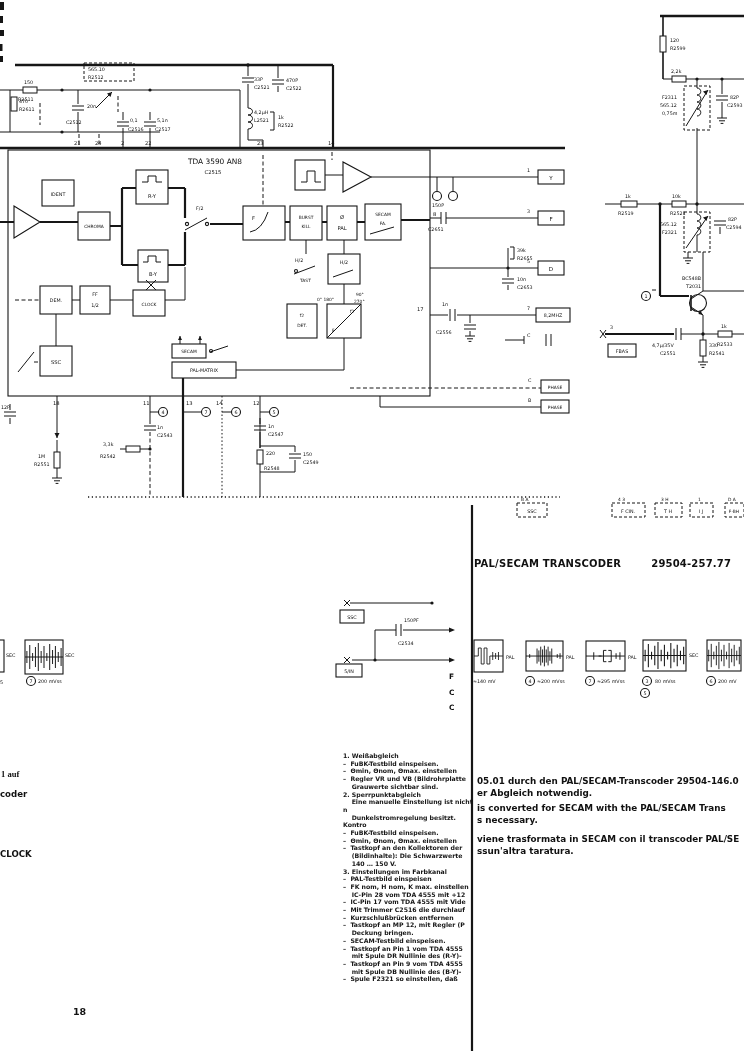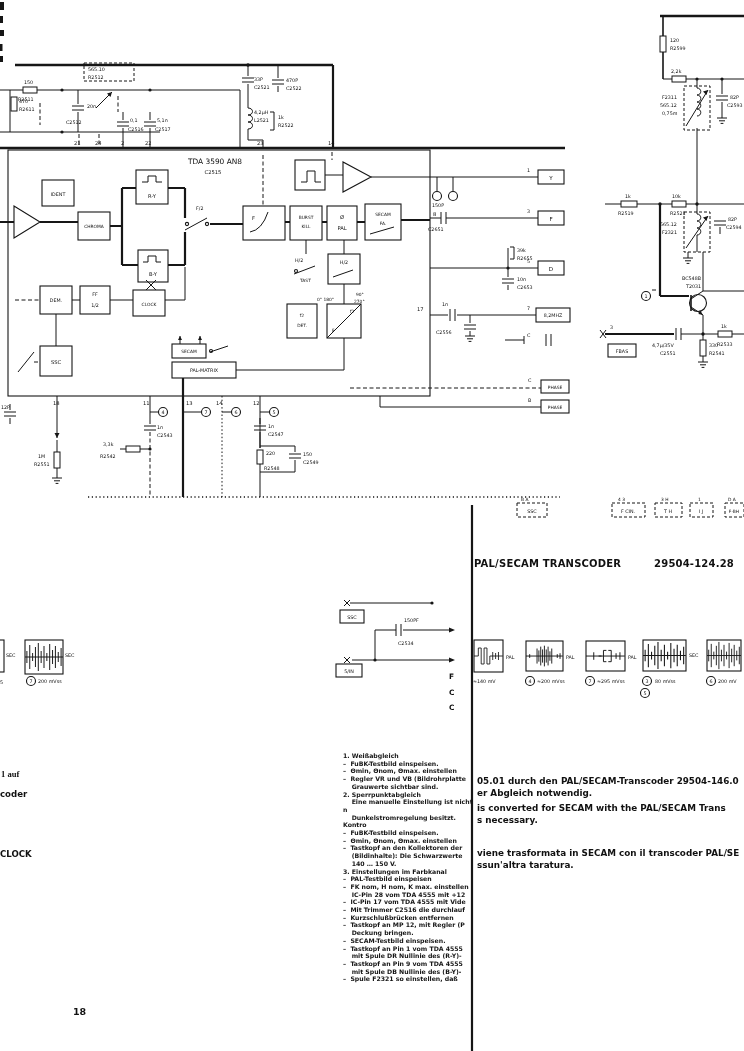--- a/index.html
+++ b/index.html
@@ -15,23 +15,23 @@
   .nd{fill:#161616;stroke:none;}
   .tx{font-family:"DejaVu Sans",sans-serif;fill:#101010;}
   .s4{font-size:4.4px;} .s45{font-size:4.8px;} .s5{font-size:5.2px;}
   .s55{font-size:5.6px;} .s7{font-size:7.4px;}
   .b{font-weight:bold;} .mid{text-anchor:middle;}
   .abs{position:absolute;}
   .steps{left:343px;top:752px;width:132px;font-size:6.2px;line-height:7.7px;
          white-space:pre-wrap;font-weight:bold;color:#151515;}
   .rtxt{left:477px;top:776px;width:266px;font-size:8.8px;line-height:11.5px;font-weight:bold;}
   .rtxt div{white-space:pre-wrap;}
-  .rtxt .p2{margin-top:4px;} .rtxt .p3{margin-top:22px;}
+  .rtxt .p2{margin-top:4px;} .rtxt .p3{margin-top:8px;}
   .frag{font-size:8.6px;font-weight:bold;}
-  .title{left:474px;top:558px;width:260px;display:flex;gap:14px;font-size:10px;font-weight:bold;letter-spacing:.2px;justify-content:space-between;}
+  .title{left:474px;top:558px;width:260px;display:flex;gap:30px;font-size:10px;font-weight:bold;letter-spacing:.2px;}
   .pageno{left:73px;top:1006px;font-size:9.5px;font-weight:bold;}
 </style>
 </head>
 <body>
 
 <div class="page">
 
 <svg width="744" height="1051" viewBox="0 0 744 1051">
 <defs>
   <g id="gnd">
@@ -436,21 +436,21 @@
   <rect class="bx" x="707" y="640" width="34" height="31"></rect>
   <use href="#wfD" transform="translate(707,640) scale(0.85,0.97)"></use>
   <circle class="bx" cx="711" cy="681" r="4.5"></circle>
         <text class="tx s45 mid" x="711" y="683">6</text>
   <text class="tx s45" x="718" y="683">200 mV</text>
 </g>
 </svg>
 
 <div class="abs title">
   <span>PAL/SECAM TRANSCODER</span>
-  <span>29504-124.28</span>
+  <span>29504-257.77</span>
 </div>
 
 <div class="abs steps">1. Weißabgleich
 –  FuBK-Testbild einspeisen.
 –  Θmin, Θnom, Θmax. einstellen
 –  Regler VR und VB (Bildrohrplatte
     Grauwerte sichtbar sind.
 2. Sperrpunktabgleich
     Eine manuelle Einstellung ist nicht n
     Dunkelstromregelung besitzt. Kontro

